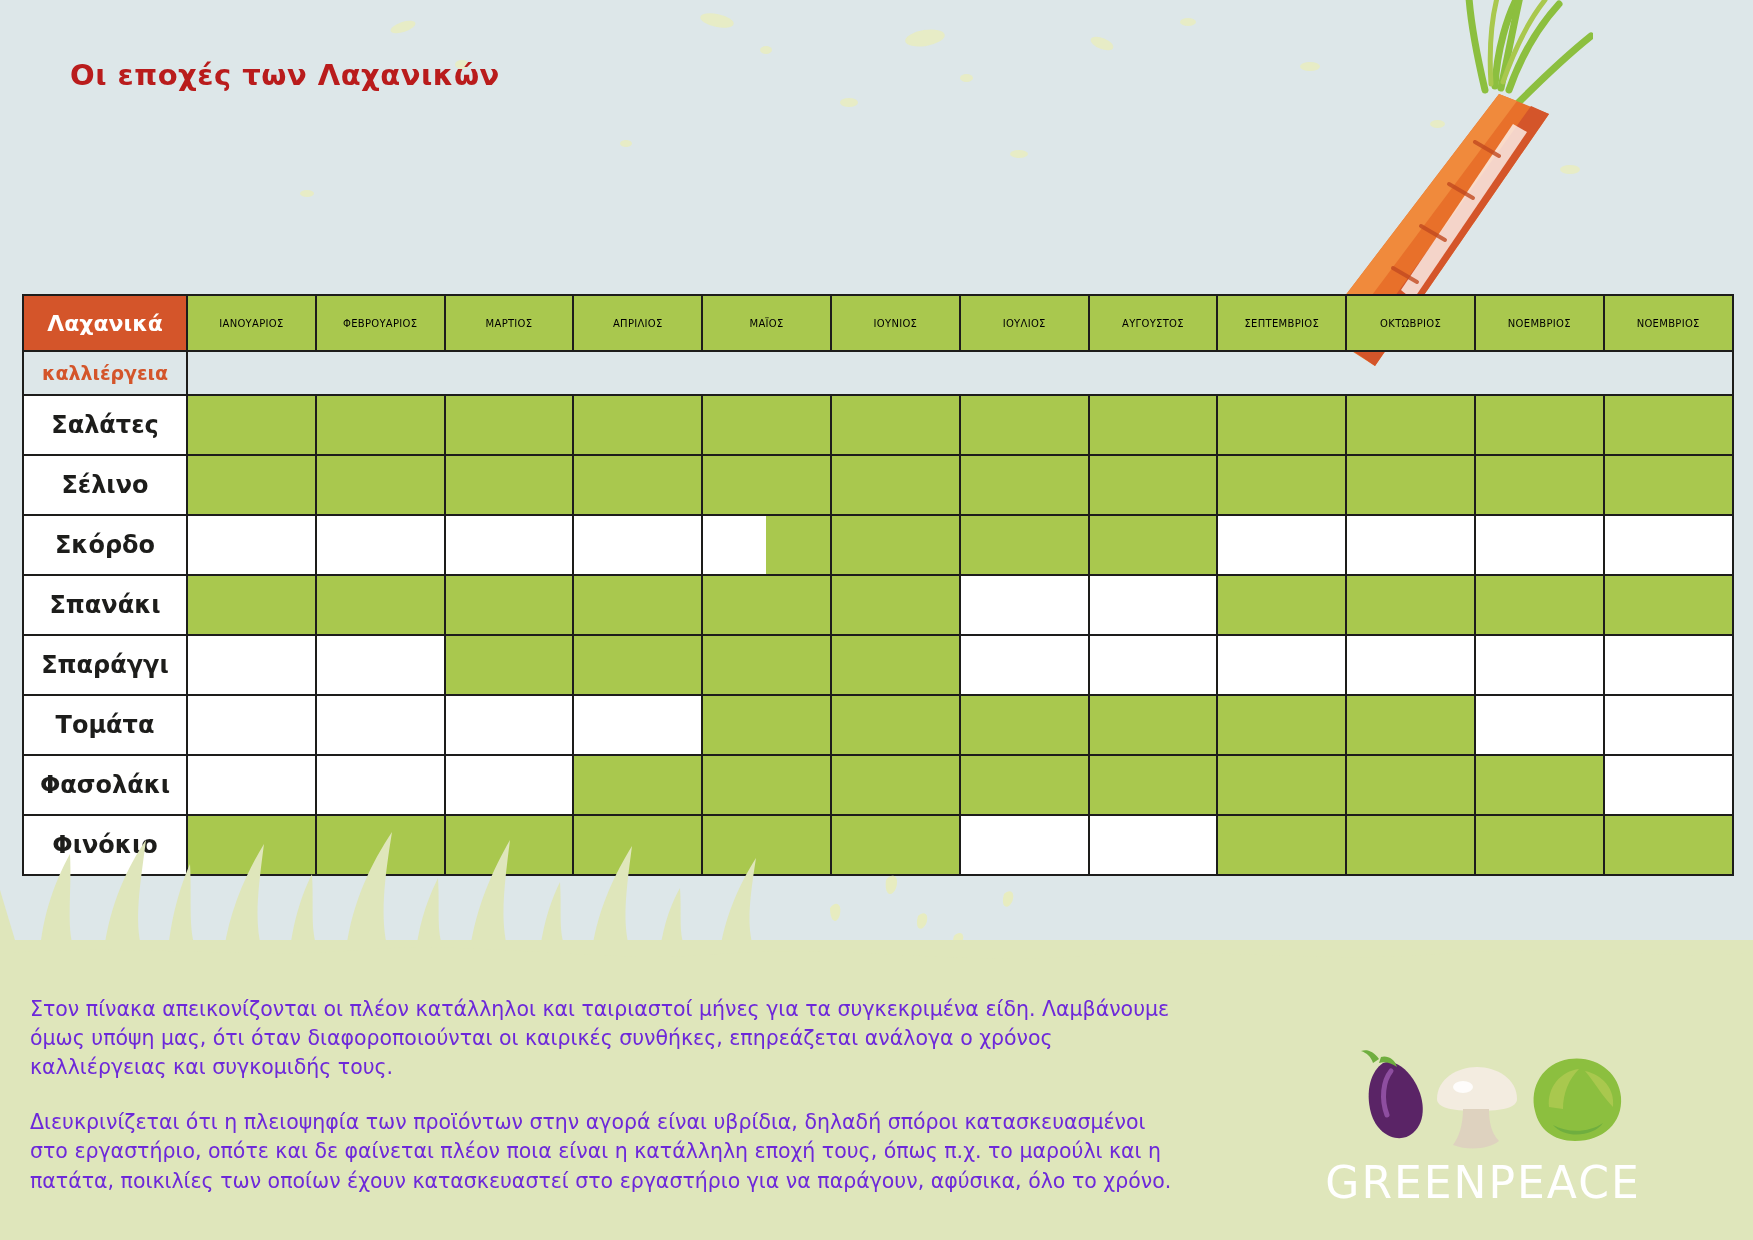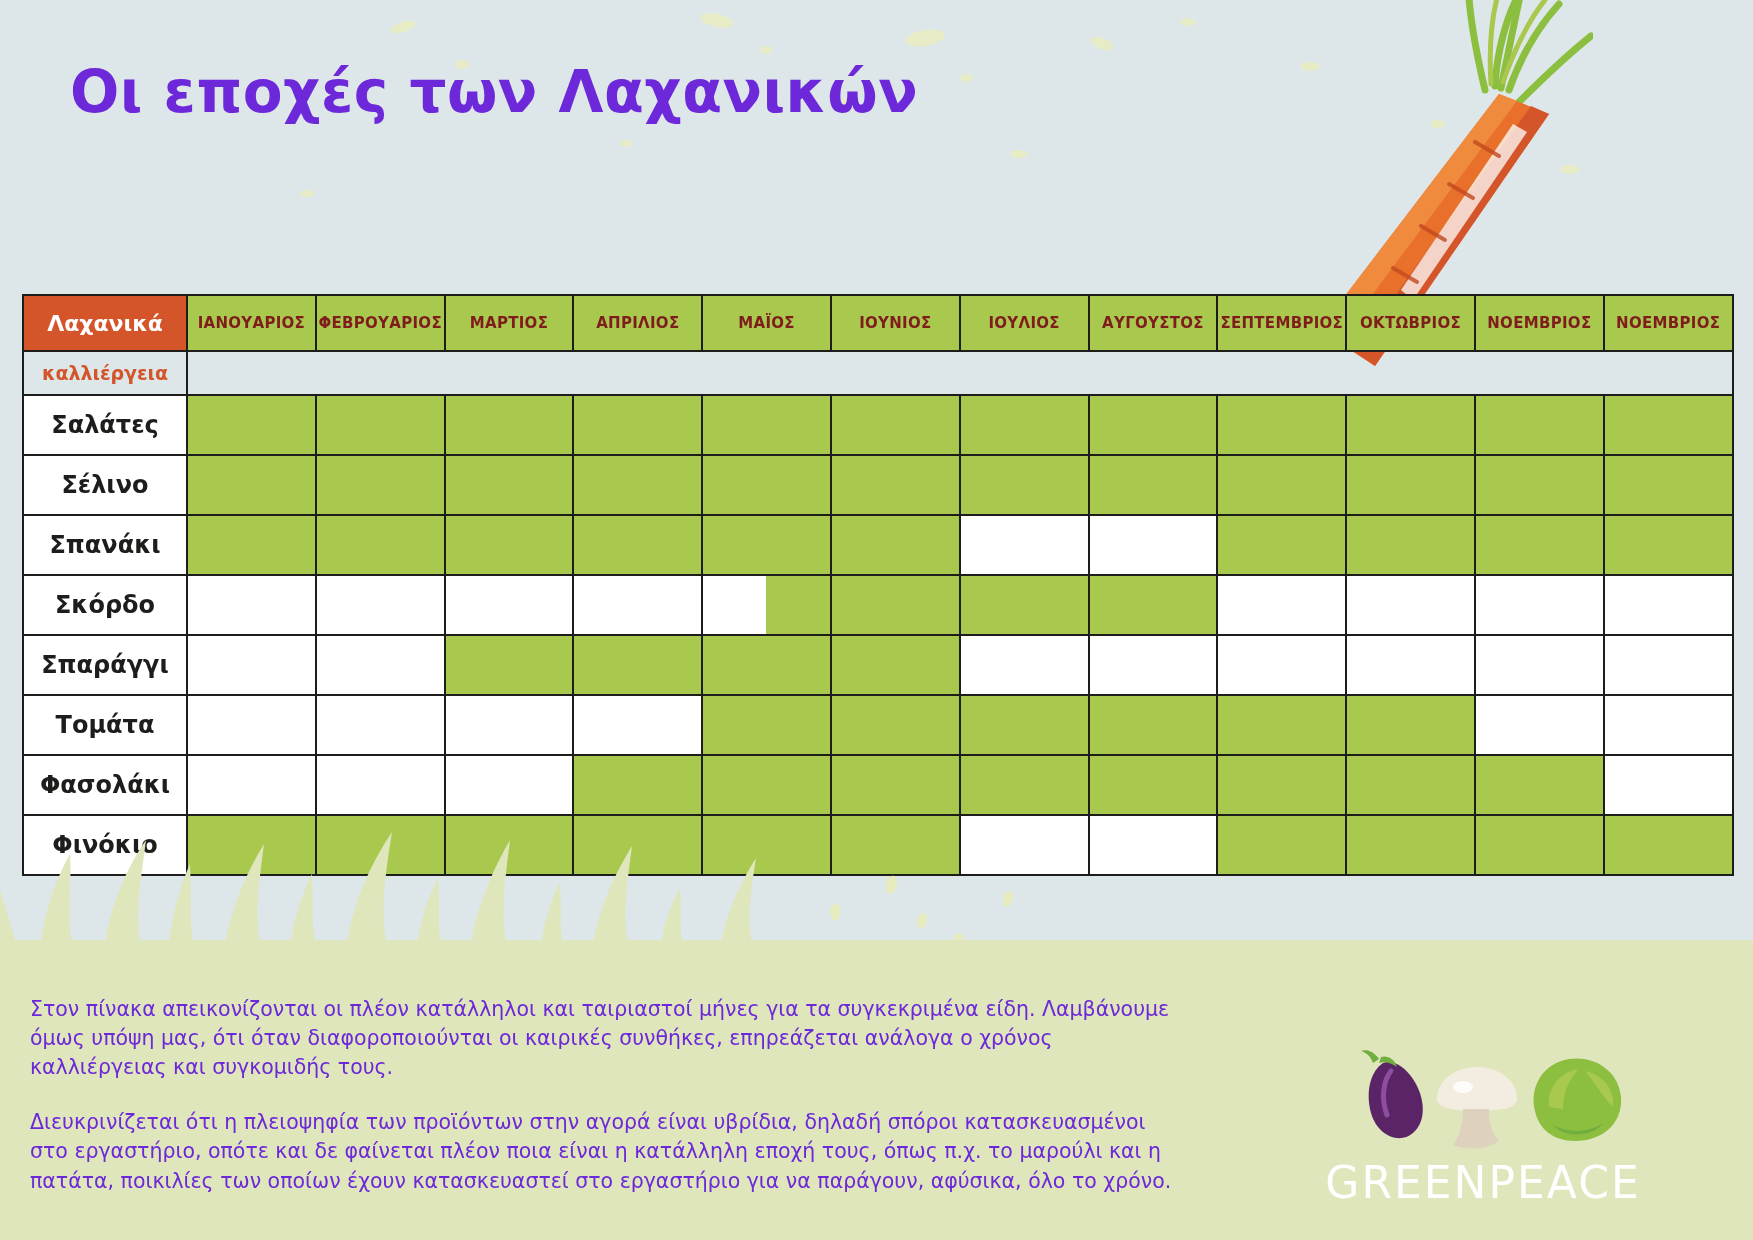--- a/index.html
+++ b/index.html
@@ -10,21 +10,21 @@
     background:#dde7e9;
     overflow:hidden;position:relative;
   }
 
   
   .speckle{position:absolute;background:#e9eeb9;border-radius:50%;opacity:.75;pointer-events:none;}
 
   
   #page-title{
     position:absolute;left:70px;top:58px;
-    font-size:58px;font-weight:700;color:#6d28d9;
+    font-size:29px;font-weight:700;color:#b91c1c;
     letter-spacing:.5px;white-space:nowrap;
     font-family:"DejaVu Sans","Liberation Sans",sans-serif;
     text-align:right;
   }
 
   
   #carrot-illustration{position:absolute;right:160px;top:-10px;width:330px;height:380px;pointer-events:none;}
 
   
   #calendar{
@@ -41,22 +41,22 @@
   }
   .veg-col{width:164px;}
   .mon-col{width:128.8px;}
 
   th.corner-head{
     background:#d4552a;color:#fff;
     font-size:22px;font-weight:700;height:54px;
     border-color:#d4552a;
   }
   th.month-head{
-    background:#a9c84e;color:#7f1d1d;
-    font-size:15px;font-weight:700;height:54px;
+    background:#a9c84e;color:#000000;
+    font-size:10px;font-weight:400;height:54px;
     letter-spacing:.3px;
   }
   td.sub-label{
     background:#dde7e9;color:#d4552a;
     font-size:19px;font-weight:700;height:42px;
     border-color:#1d1d1b;
   }
   td.sub-blank{background:transparent;border-color:#1d1d1b;height:42px;}
   td.veg-name{
     background:#fff;color:#1d1d1b;
@@ -204,48 +204,48 @@
         <td class="cell on"></td>
         <td class="cell on"></td>
         <td class="cell on"></td>
         <td class="cell on"></td>
         <td class="cell on"></td>
         <td class="cell on"></td>
         <td class="cell on"></td>
         <td class="cell on"></td>
       </tr>
       <tr>
+        <td class="veg-name">Σκόρδο</td>
+        <td class="cell"></td>
+        <td class="cell"></td>
+        <td class="cell"></td>
+        <td class="cell"></td>
+        <td class="cell half"></td>
+        <td class="cell on"></td>
+        <td class="cell on"></td>
+        <td class="cell on"></td>
+        <td class="cell"></td>
+        <td class="cell"></td>
+        <td class="cell"></td>
+        <td class="cell"></td>
+      </tr>
+      <tr>
         <td class="veg-name">Σπανάκι</td>
         <td class="cell on"></td>
         <td class="cell on"></td>
         <td class="cell on"></td>
         <td class="cell on"></td>
         <td class="cell on"></td>
         <td class="cell on"></td>
         <td class="cell"></td>
         <td class="cell"></td>
         <td class="cell on"></td>
         <td class="cell on"></td>
         <td class="cell on"></td>
         <td class="cell on"></td>
-      </tr>
-      <tr>
-        <td class="veg-name">Σκόρδο</td>
-        <td class="cell"></td>
-        <td class="cell"></td>
-        <td class="cell"></td>
-        <td class="cell"></td>
-        <td class="cell half"></td>
-        <td class="cell on"></td>
-        <td class="cell on"></td>
-        <td class="cell on"></td>
-        <td class="cell"></td>
-        <td class="cell"></td>
-        <td class="cell"></td>
-        <td class="cell"></td>
       </tr>
       <tr>
         <td class="veg-name">Σπαράγγι</td>
         <td class="cell"></td>
         <td class="cell"></td>
         <td class="cell on"></td>
         <td class="cell on"></td>
         <td class="cell on"></td>
         <td class="cell on"></td>
         <td class="cell"></td>

